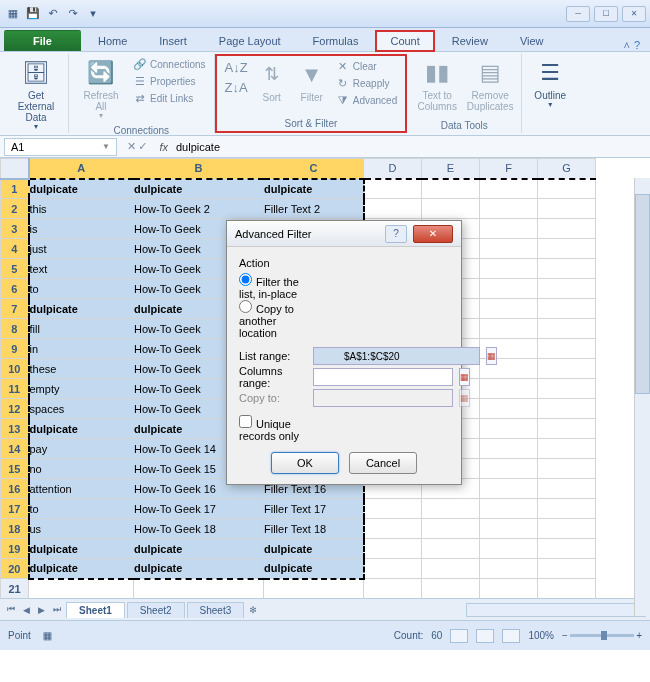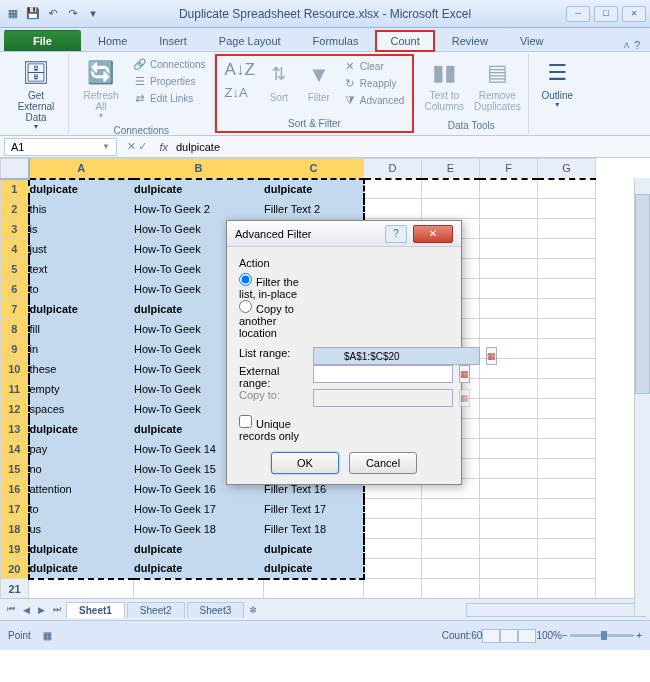--- a/index.html
+++ b/index.html
@@ -59,34 +59,34 @@
 
 
 .sheettabs { height: 22px; background: #e8eef7; border-top: 1px solid #b8cce0; display: flex; align-items: center; padding: 0 4px; gap: 2px; }
 .sheetnav { color: #5a7595; font-size: 9px; padding: 0 3px; }
 .sheettab { padding: 2px 12px; font-size: 10px; border: 1px solid #b8cce0; background: #dce8f7; color: #3b5a82; border-bottom: none; }
 .sheettab.active { background: #fff; font-weight: bold; }
 .hscroll { margin-left: auto; width: 180px; height: 14px; background: #e4edf9; border: 1px solid #b8cce0; }
 
 
 .status { height: 30px; background: #dce8f7; border-top: 1px solid #b8cce0; display: flex; align-items: center; padding: 0 8px; font-size: 10px; color: #3b5a82; }
-.status-right { margin-left: auto; display: flex; align-items: center; }
+.status-right { margin-left: auto; display: flex; align-items: center; gap: 8px; }
 .viewbtn { width: 18px; height: 14px; border: 1px solid #a8bfda; background: #f0f5fb; }
 .zoom-slider { width: 80px; display: flex; align-items: center; gap: 2px; }
 .slider-track { flex: 1; height: 3px; background: #a8bfda; position: relative; }
 .slider-thumb { position: absolute; left: 48%; top: -3px; width: 6px; height: 9px; background: #6a8ab0; }
 
 
 .dialog { position: absolute; left: 226px; top: 220px; width: 236px; background: #f0f0f0; border: 1px solid #888; box-shadow: 2px 2px 10px rgba(0,0,0,0.3); font-size: 11px; }
 .dlg-title { height: 26px; background: linear-gradient(#fdfdfd, #e4e9f0); display: flex; align-items: center; padding: 0 8px; border-bottom: 1px solid #ccc; }
 .dlg-close { margin-left: auto; width: 40px; height: 18px; background: linear-gradient(#e68a7e, #c9452e); border: 1px solid #a03020; border-radius: 2px; color: #fff; display: flex; align-items: center; justify-content: center; font-size: 10px; }
 .dlg-help { width: 22px; height: 18px; background: #e8eef7; border: 1px solid #a8bfda; border-radius: 2px; display: flex; align-items: center; justify-content: center; margin-right: 3px; color: #4a6a92; font-size: 10px; }
 .dlg-body { padding: 10px 12px; }
 .dlg-section { margin-bottom: 8px; }
-.dlg-row { display: flex; align-items: flex-start; margin: 0 0; gap: 6px; }
+.dlg-row { display: flex; align-items: center; margin: 0 0; gap: 6px; }
 .dlg-row label { flex: 0 0 68px; }
 .dlg-row label.dis { color: #888; }
 .dlg-input { flex: 1; border: 1px solid #aac; height: 18px; padding: 1px 3px; font-size: 10px; background: #fff; }
 .dlg-input.dis { background: #f0f0f0; color: #888; }
 .range-btn { width: 18px; height: 18px; border: 1px solid #aac; background: #f4f7fb; display: flex; align-items: center; justify-content: center; font-size: 9px; color: #c04030; }
 .dlg-buttons { display: flex; justify-content: center; gap: 10px; margin-top: 10px; }
 .dlg-btn { width: 68px; height: 22px; border: 1px solid #888; background: linear-gradient(#fdfdfd, #e4e4e4); border-radius: 3px; font-size: 11px; }
 .dlg-btn.primary { border: 1px solid #3a7ac0; box-shadow: 0 0 2px #6aaee8; }
 input[type=radio], input[type=checkbox] { margin-right: 4px; }
 
@@ -97,21 +97,20 @@
 <body>
 
 <div class="titlebar">
   <div class="qat">
     <div class="qat-item">▦</div>
     <div class="qat-item">💾</div>
     <div class="qat-item">↶</div>
     <div class="qat-item">↷</div>
     <div class="qat-item">▾</div>
   </div>
-  <div class="title-text">Duplicate Spreadsheet Resource.xlsx - Microsoft Excel</div>
   <div class="winbtns">
     <div class="winbtn">─</div>
     <div class="winbtn">☐</div>
     <div class="winbtn">✕</div>
   </div>
 </div>
 
 <div class="tabs">
   <div class="tab file">File</div>
   <div class="tab">Home</div>
@@ -157,21 +156,21 @@
             <span class="ico">⇄</span>
             <span>Edit Links</span>
           </div>
       </div>
     </div>
     <div class="rgroup-label">Connections</div>
   </div>
   <div class="rgroup highlighted-group">
     <div class="rgroup-body">
       <div class="rcol">
-        <div style="font-size:17px;color:#7a8fa8;padding:2px">A↓Z</div>
+        <div style="font-size:13px;color:#7a8fa8;padding:2px">A↓Z</div>
         <div style="font-size:13px;color:#7a8fa8;padding:2px">Z↓A</div>
       </div>
       <div class="rbtn-big" style="width:36px;color:#9ab">
         <div class="ico" style="font-size:18px">⇅</div>
         <span>Sort</span>
       </div>
       <div class="rbtn-big" style="width:36px;color:#9ab">
         <div class="ico">▼</div>
         <span>Filter</span>
       </div>
@@ -551,21 +550,21 @@
       <div class="dlg-row">
           <label><input type="radio" name="act" style=""><span>Copy to another location</span></label>
         </div>
     </div>
     <div class="dlg-row">
       <label>List range:</label>
       <input class="dlg-input" style="background: rgb(204, 221, 238); padding-left: 30px;" value="$A$1:$C$20">
       <div class="range-btn">▦</div>
     </div>
     <div class="dlg-row">
-      <label>External range:</label>
+      <label>Columns range:</label>
       <input class="dlg-input" style="">
       <div class="range-btn">▦</div>
     </div>
     <div class="dlg-row">
       <label class="dis">Copy to:</label>
       <input class="dlg-input dis" disabled="" style="">
       <div class="range-btn" style="opacity:.5">▦</div>
     </div>
     <div class="dlg-row" style="margin-top:8px">
       <label><input type="checkbox" style=""><span>Unique records only</span></label>

